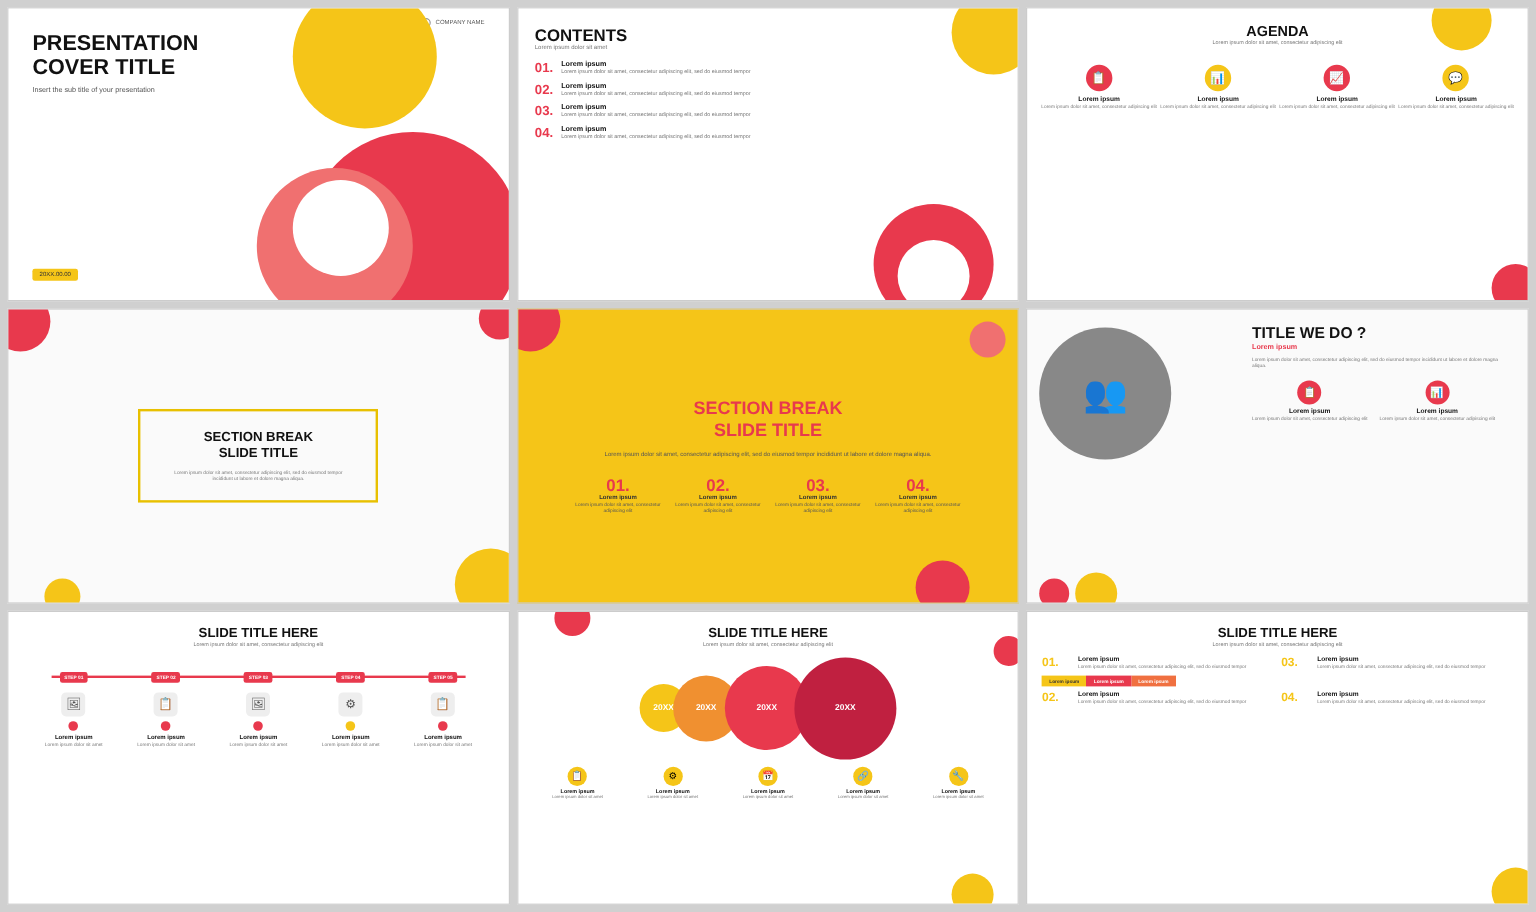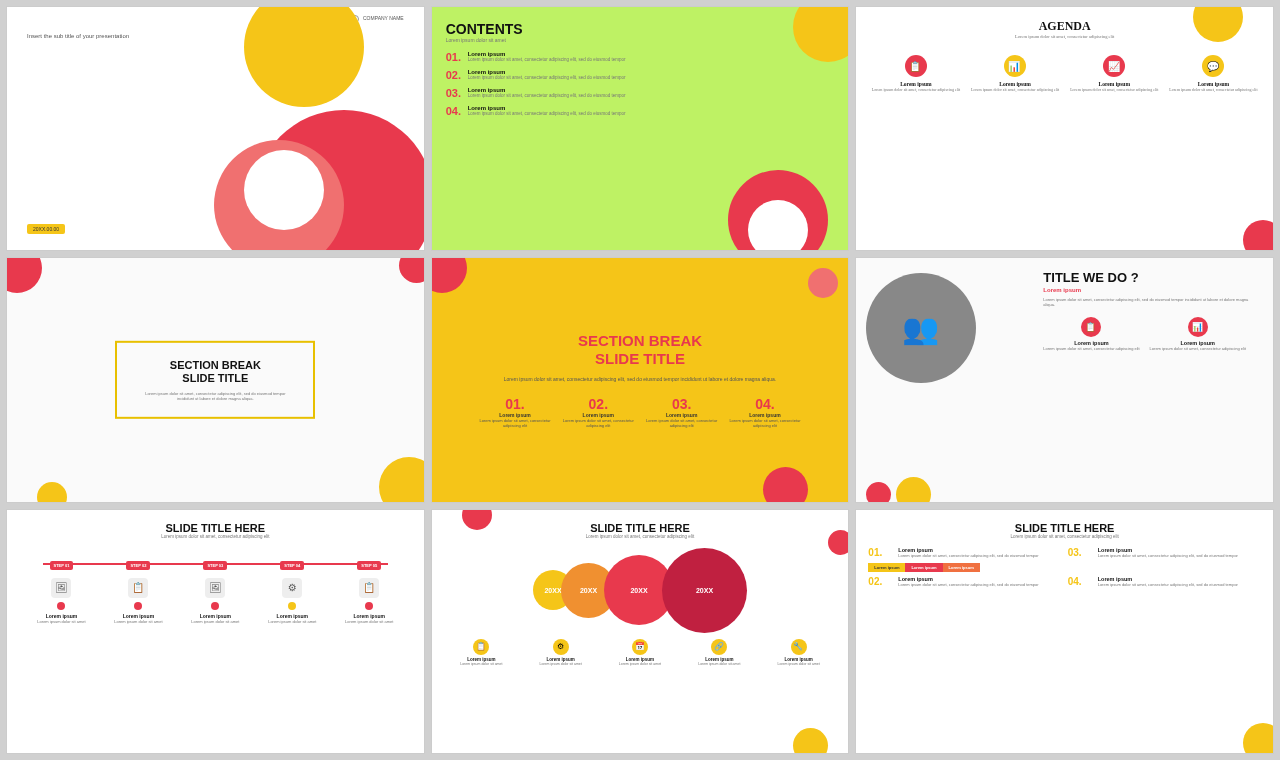--- a/index.html
+++ b/index.html
@@ -98,21 +98,21 @@
       width: 8px; height: 8px;
       background: white;
       border-radius: 50%;
       border: 1px solid #999;
       margin-right: 3px;
       vertical-align: middle;
     }
 
     
     .slide-2 {
-      background: #bef264;
+      background: #ffffff;
     }
     .slide-2 .contents-area {
       padding: 14px;
     }
     .slide-2 .contents-title {
       font-size: 14px;
       font-weight: 900;
       color: #111;
     }
     .slide-2 .contents-sub {
@@ -158,21 +158,20 @@
       position: absolute;
       bottom: -10px; right: 40px;
       width: 60px; height: 60px;
       border-radius: 50%;
       background: white;
     }
 
     
     .slide-3 {
       background: white;
-      font-family: Liberation Serif, serif;
     }
     .slide-3 .agenda-header {
       text-align: center;
       padding: 12px 0 6px;
     }
     .slide-3 .agenda-title {
       font-size: 12px;
       font-weight: 900;
       color: #111;
     }
@@ -666,20 +665,24 @@
 <body>
 
 <div class="grid">
 
   <div class="slide slide-1">
     <span class="company-name">
       <span class="company-dot"></span>
       <span>COMPANY NAME</span>
     </span>
     <div class="title-area">
+      <div class="main-title">
+        <span>PRESENTATION</span><br>
+        <span>COVER TITLE</span>
+      </div>
       <div class="sub-title">Insert the sub title of your presentation</div>
     </div>
     <div class="date-badge">20XX.00.00</div>
     <div class="circle-yellow"></div>
     <div class="circle-red-big"></div>
     <div class="circle-pink"></div>
     <div class="circle-white-hole"></div>
   </div>
 
   <div class="slide slide-2">

